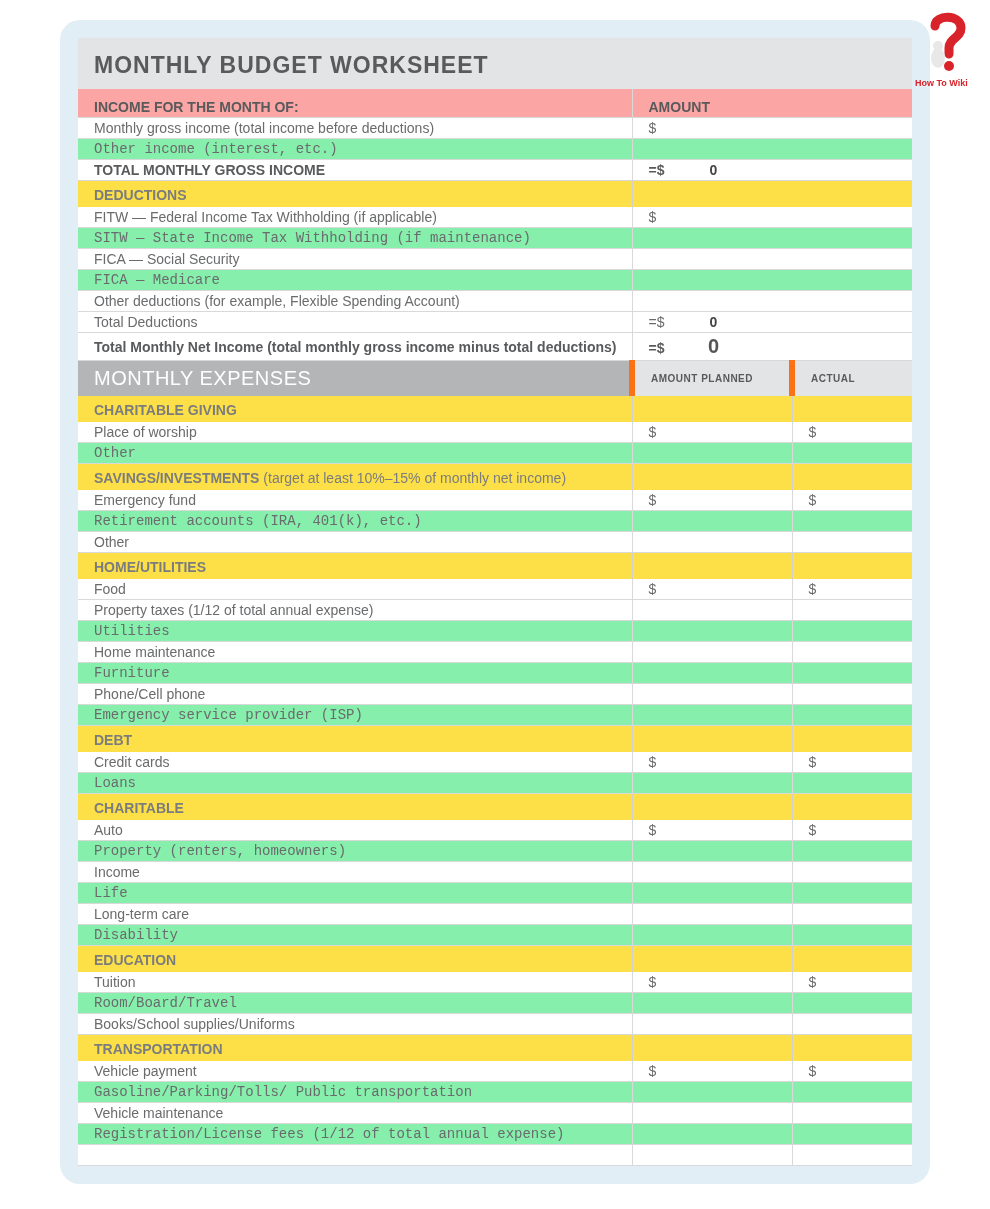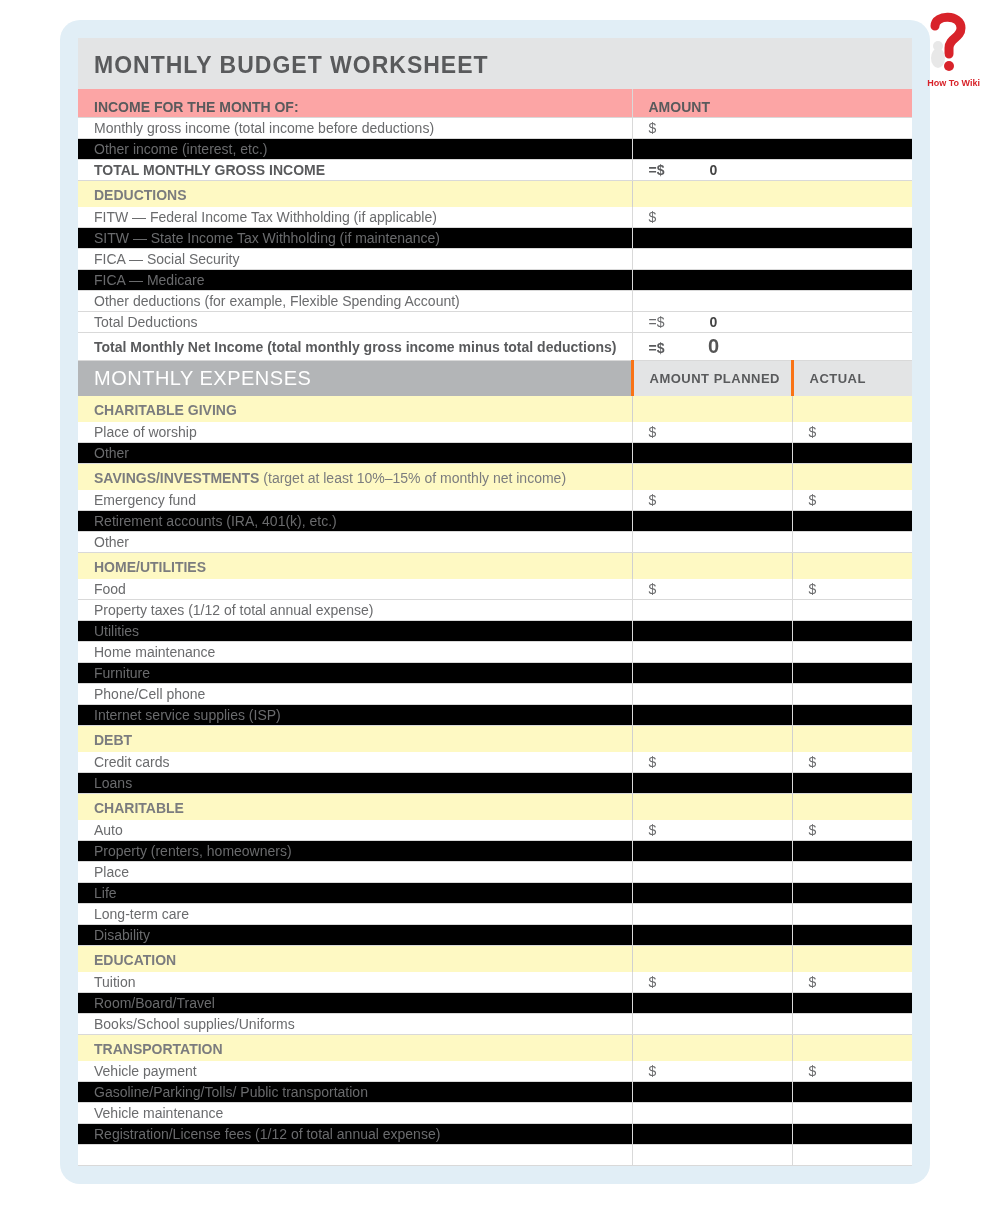--- a/index.html
+++ b/index.html
@@ -9,21 +9,21 @@
     font-family: Arial, Helvetica, sans-serif;
     background: #fff;
     width: 990px;
     position: relative;
   }
   .logo {
     position: absolute;
     top: 8px;
     right: 10px;
     width: 65px;
-    text-align: right;
+    text-align: left;
   }
   .logo svg { display: block; margin: 0 auto; }
   .logo-text {
     font-size: 9px;
     font-weight: bold;
     color: #d8232a;
     margin-top: 2px;
     white-space: nowrap;
   }
   .outer {
@@ -61,48 +61,48 @@
   }
   td.amt { width: 160px; border-left: 1px solid #d9d9d9; margin-left: 30px; }
   td.amt2 { width: 120px; border-left: 1px solid #d9d9d9; }
   tr.header td {
     background: #fca5a5;
     font-weight: bold;
     color: #595a5c;
     padding-top: 10px;
   }
   tr.section td {
-    background: #fef9c3;
+    background: #fde047;
     font-weight: bold;
     color: #7b7c7e;
     border-bottom: none;
     padding-top: 6px;
     padding-bottom: 4px;
   }
   tr.section td.amt, tr.section td.amt2 { border-left: 1px solid #d0d0d0; }
   tr.bigsection td {
     background: #b3b5b7;
     color: #fff;
     font-size: 20px;
     font-weight: normal;
     letter-spacing: 0.5px;
     padding-top: 6px;
     padding-bottom: 6px;
     border-bottom: none;
   }
   tr.bigsection td.amt, tr.bigsection td.amt2 {
     background: #e3e4e5;
     color: #595a5c;
-    font-size: 13px;
+    font-size: 10px;
     font-weight: bold;
     vertical-align: middle;
-    border-left: 3px solid #f97316;
+    border-left: 6px solid #f97316;
   }
   tr.boldrow td { font-weight: bold; color:#595a5c; }
-  tr.alt td { background: #000000; }
+  tr.alt td { background: #86efac; font-family: Liberation Mono, monospace; }
   .eq { display:inline-block; width:20px; }
   .zero { display:inline-block; width:90px; text-align:center; font-weight:bold; color:#444;}
   .bigzero { font-size: 20px; font-weight:bold; color:#555; }
   .note { font-weight: normal; }
 </style>
 </head>
 <body>
 
 <div class="logo">
   <svg width="50" height="68" viewBox="0 0 50 68">
@@ -258,21 +258,21 @@
             <td>Furniture</td>
             <td class="amt"></td>
             <td class="amt2"></td>
           </tr>
           <tr>
             <td>Phone/Cell phone</td>
             <td class="amt"></td>
             <td class="amt2"></td>
           </tr>
           <tr class="alt">
-            <td>Internet service supplies (ISP)</td>
+            <td>Emergency service provider (ISP)</td>
             <td class="amt"></td>
             <td class="amt2"></td>
           </tr>
           <tr class="section">
             <td>DEBT</td>
             <td class="amt"></td>
             <td class="amt2"></td>
           </tr>
           <tr>
             <td>Credit cards</td>
@@ -293,21 +293,21 @@
             <td>Auto</td>
             <td class="amt">$</td>
             <td class="amt2">$</td>
           </tr>
           <tr class="alt">
             <td>Property (renters, homeowners)</td>
             <td class="amt"></td>
             <td class="amt2"></td>
           </tr>
           <tr>
-            <td>Place</td>
+            <td>Income</td>
             <td class="amt"></td>
             <td class="amt2"></td>
           </tr>
           <tr class="alt">
             <td>Life</td>
             <td class="amt"></td>
             <td class="amt2"></td>
           </tr>
           <tr>
             <td>Long-term care</td>

